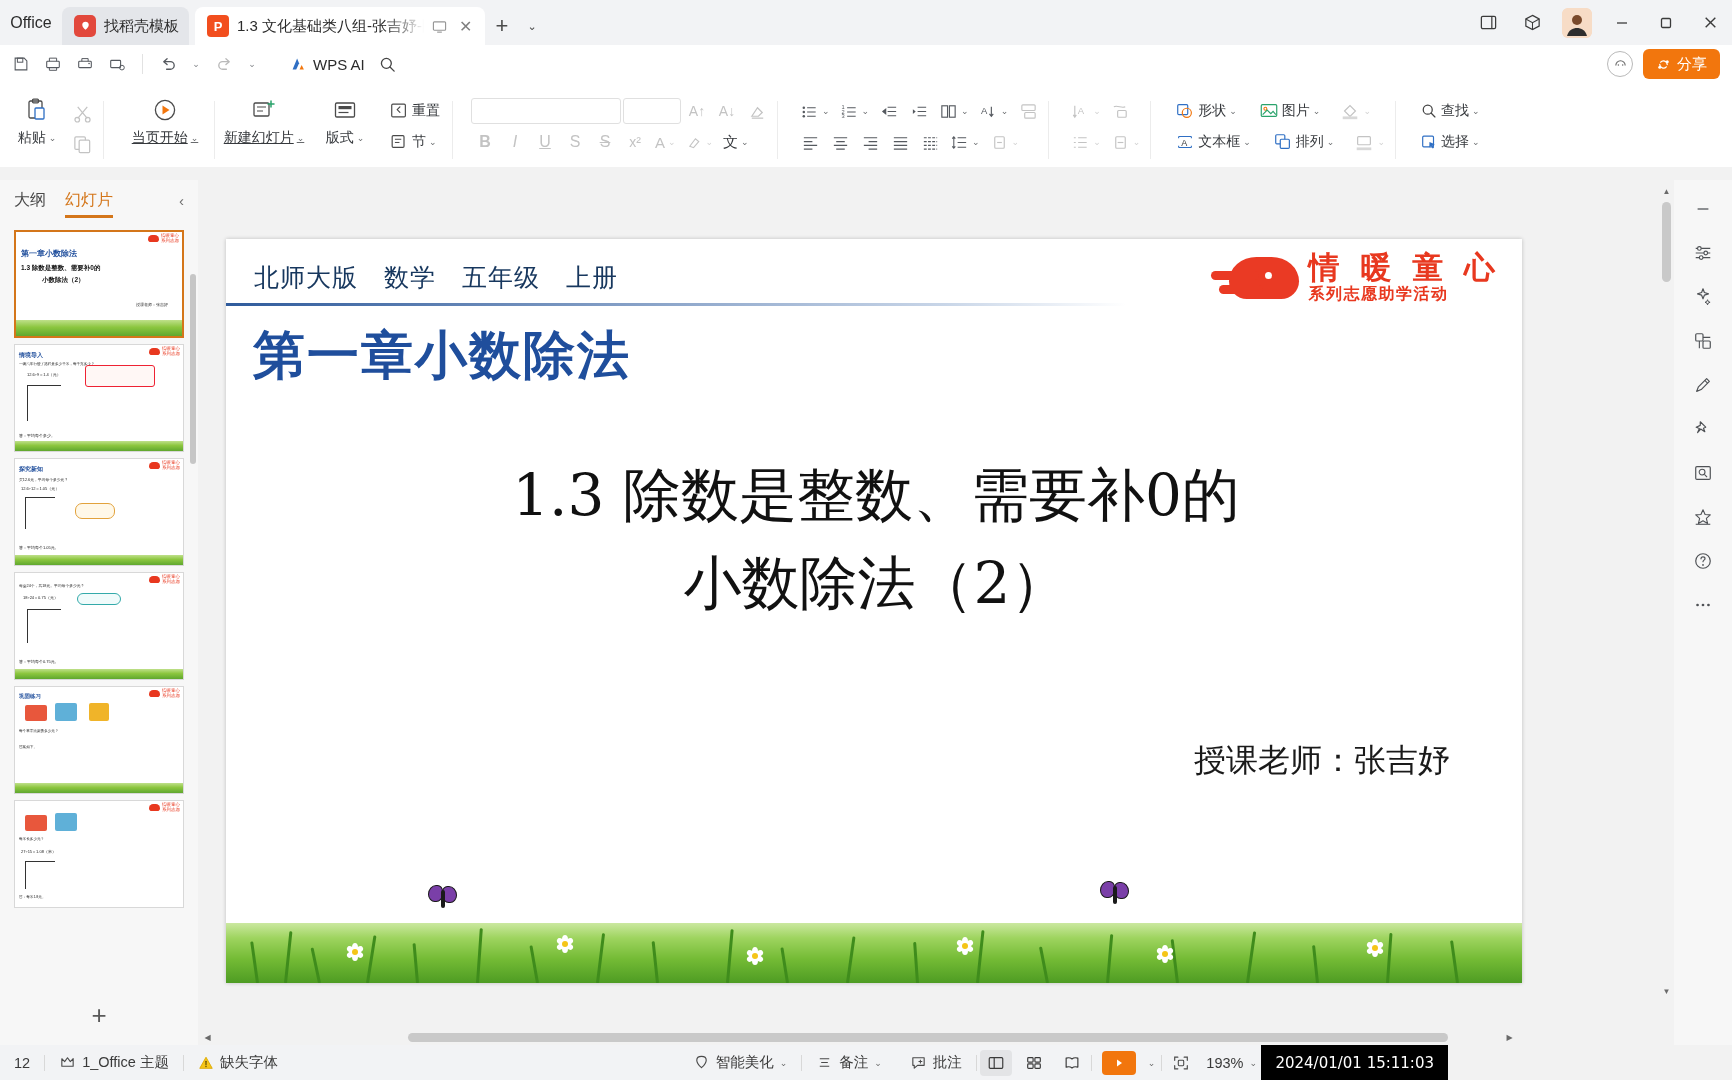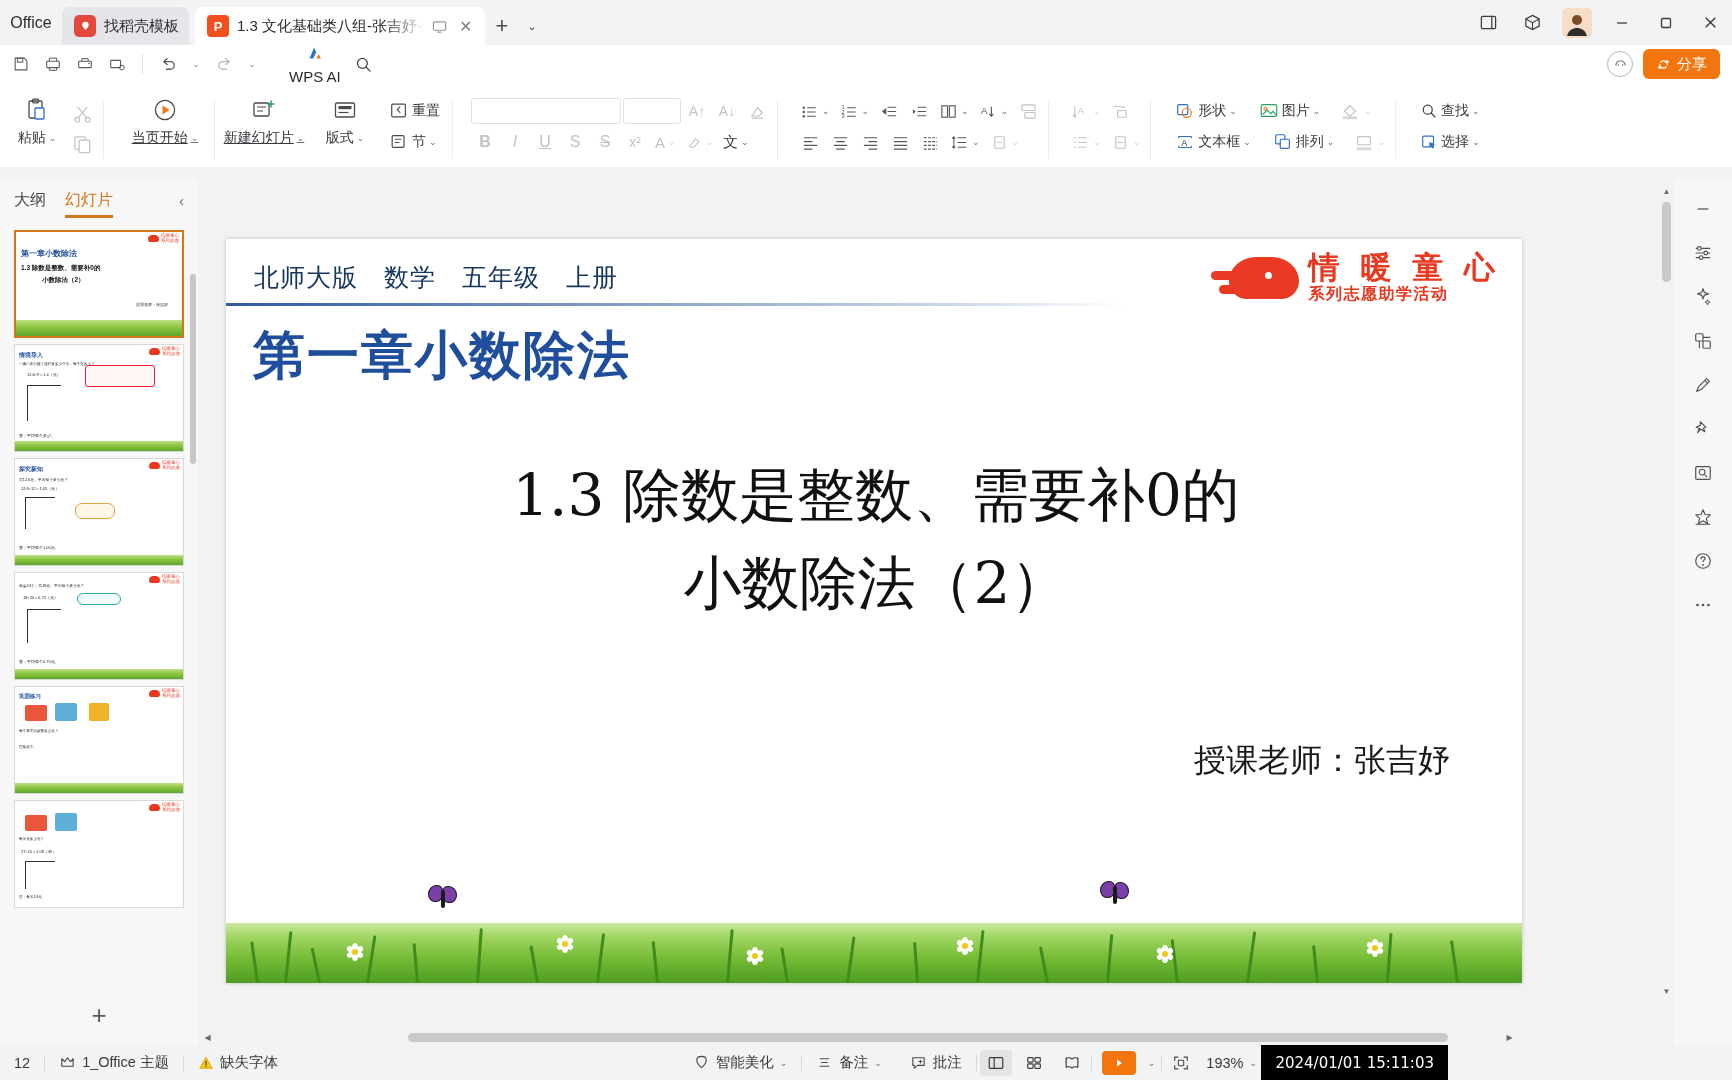--- a/index.html
+++ b/index.html
@@ -55,21 +55,21 @@
   .rsep { width:1px; height:20px; background:#e2e2e2; margin: 0 8px; }
   .rtabs { display:flex; align-items:center; gap: 0px; height:38px; margin-left: 4px;}
   .rtab {
     padding: 0 17px; height: 38px; display:flex; align-items:center; justify-content:center;
     font-size: 16px; color: #3a3a3a; position:relative;
   }
   .rtab.active { color: #d4761a; font-weight: bold; }
   .rtab.active::after {
     content:""; position:absolute; left: 16px; right:16px; bottom: 3px; height: 2px; background:#d4761a;
   }
-  .wpsai { display:flex; align-items:center; gap:6px; margin-left: 26px; font-size:15px; color:#2b2b2b;flex-direction:column;}
+  .wpsai { display:flex; align-items:center; gap:6px; margin-left: 26px; font-size:15px; color:#2b2b2b;}
   .ai-mark { width:18px; height:18px; }
   .ribbon-right { margin-left:auto; display:flex; align-items:center; gap: 10px; padding-right: 12px;}
   .circle-btn { width: 26px; height:26px; border-radius: 50%; border: 1.4px solid #b9b9b9; display:flex;align-items:center;justify-content:center; color:#6a6a6a; font-size: 12px;}
   .share-btn {
     background:#f2760d; color:#fff; border-radius:6px; height:30px; padding: 0 13px;
     display:flex; align-items:center; gap:6px; font-size:15px;
   }
 
   
   .ribbon {

